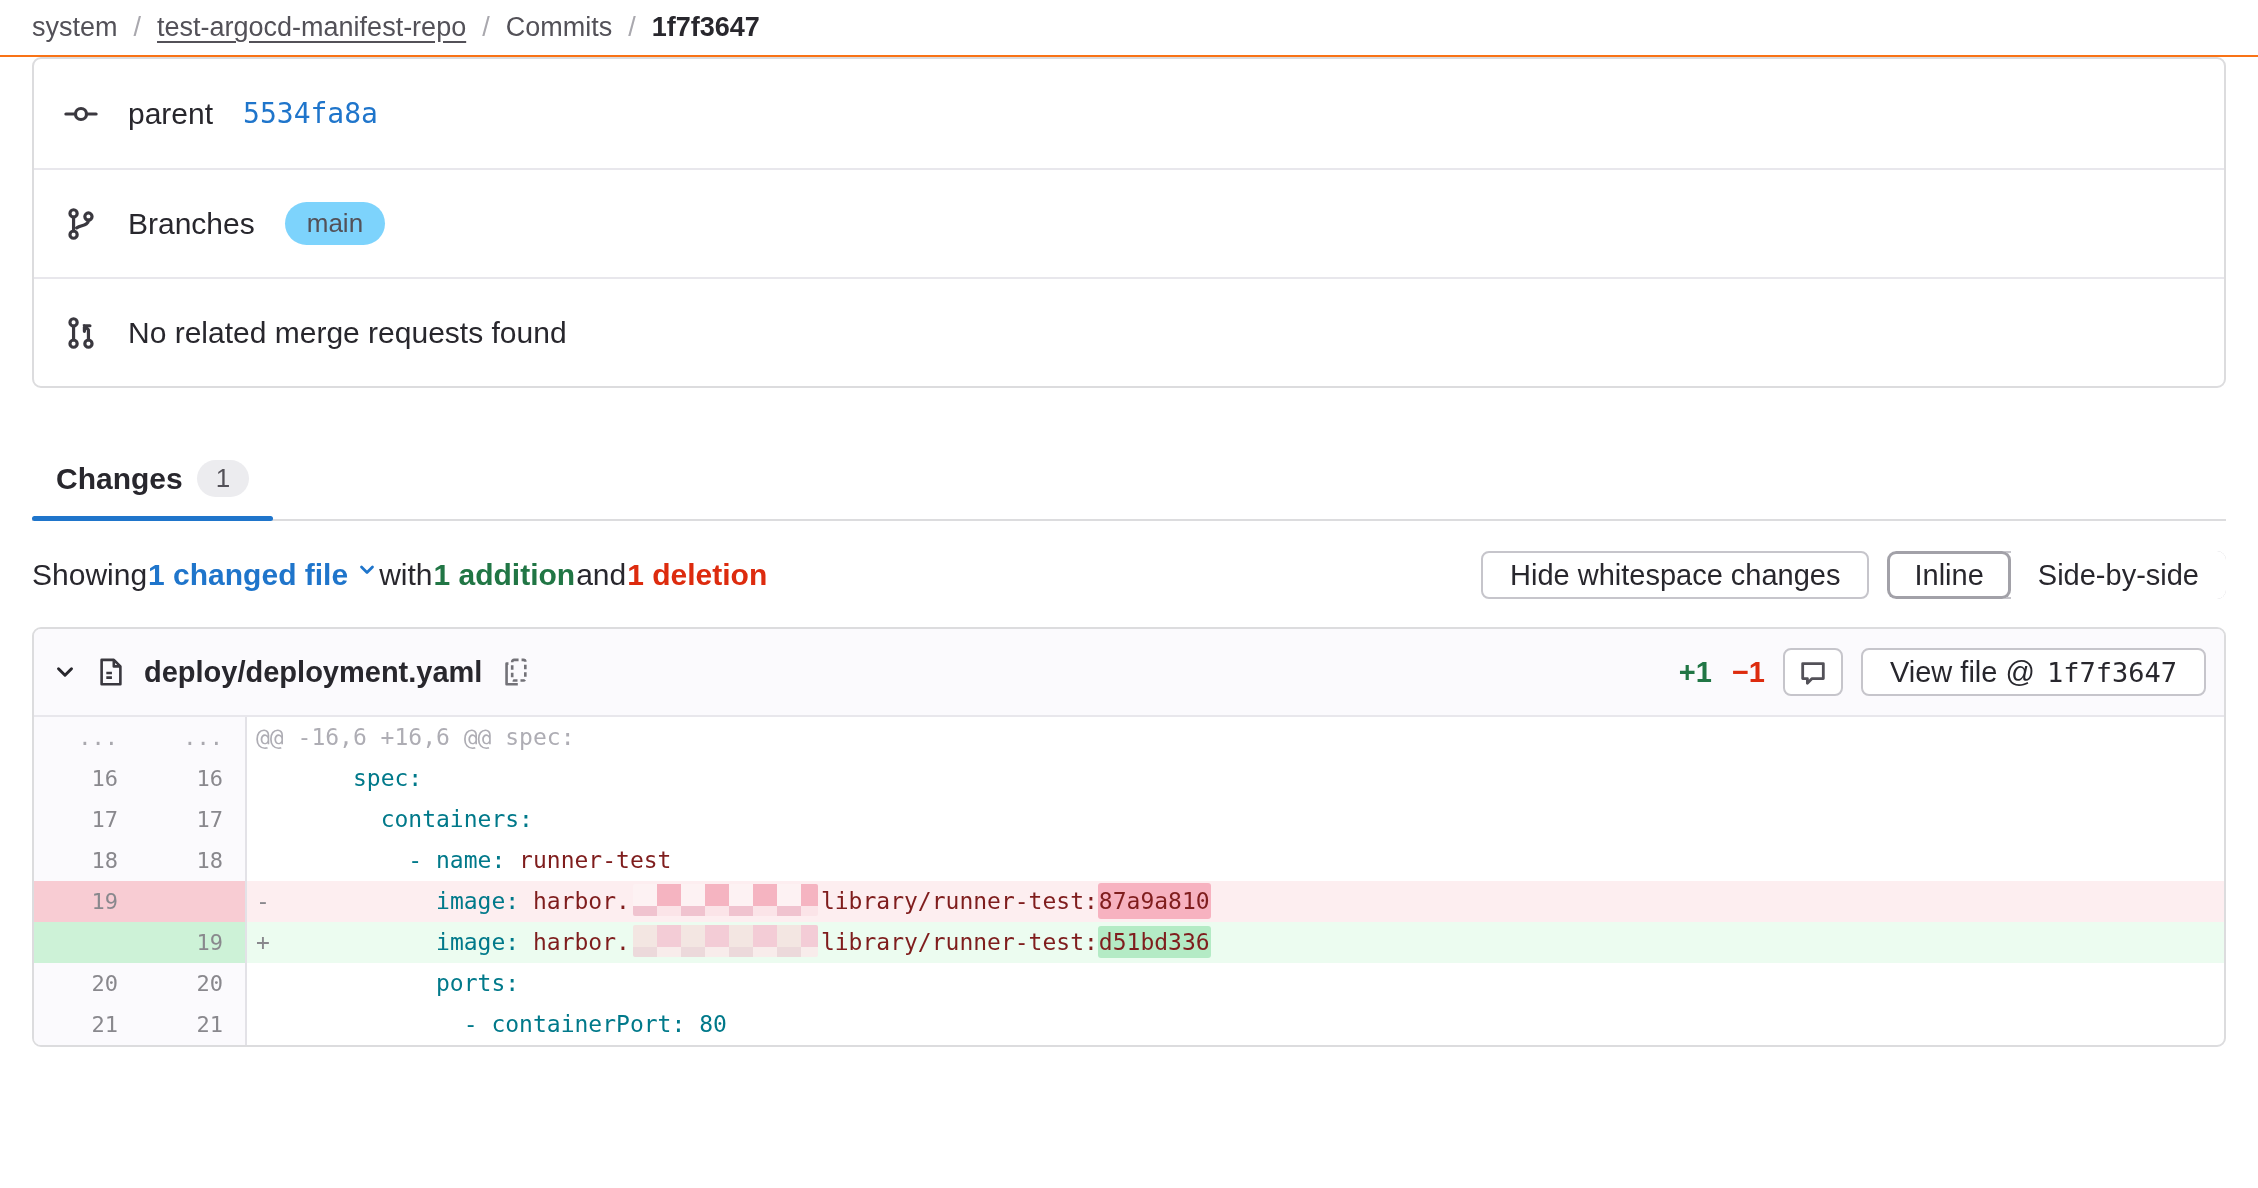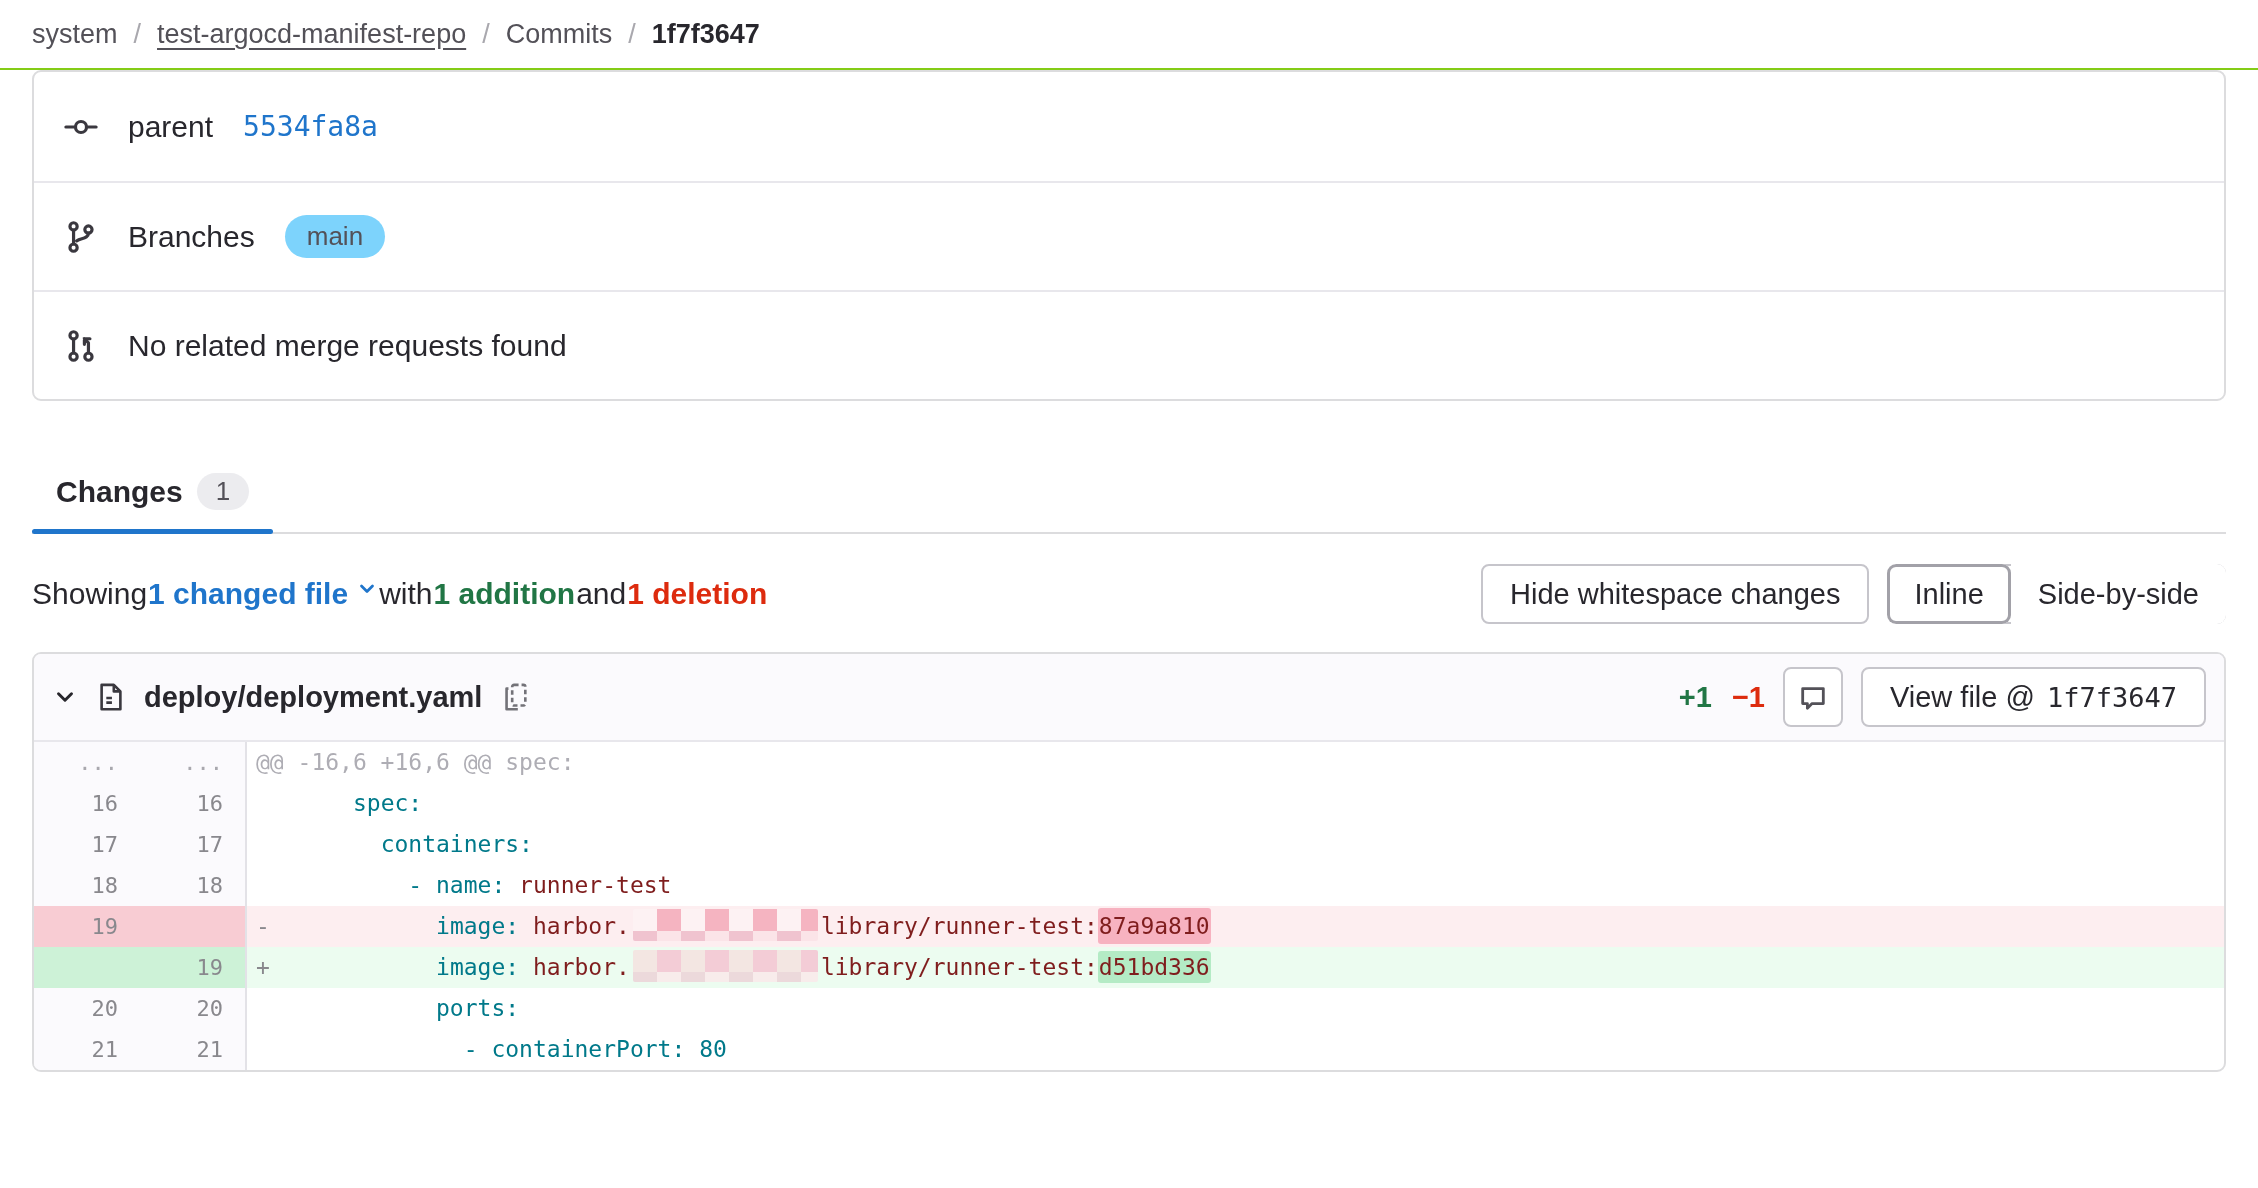--- a/index.html
+++ b/index.html
@@ -1,21 +1,21 @@
 <!DOCTYPE html>
 <html><head>
 <meta charset="utf-8">
 <style>
   * { box-sizing: border-box; margin: 0; padding: 0; }
   html,body { width: 2258px; height: 1188px; overflow: hidden; background: #fff;
     font-family: "Liberation Sans", sans-serif; color: #28272d; }
 
   
-  .breadcrumb-bar { height: 70px; display: flex; align-items: center;
-    padding: 0 32px; border-bottom: 2px solid #84cc16; }
+  .breadcrumb-bar { height: 57px; display: flex; align-items: center;
+    padding: 0 32px; border-bottom: 2px solid #f97316; }
   .breadcrumb { display: flex; align-items: center; gap: 16px; font-size: 27px; color: #535158; }
   .breadcrumb .sep { color: #a9a8ae; }
   .breadcrumb .crumb-link { text-decoration: underline; text-underline-offset: 5px; color: #535158; cursor: pointer; }
   .breadcrumb .crumb-current { font-weight: 700; color: #28272d; }
 
   .container { padding: 0 32px; }
 
   
   h1.commit-title { font-size: 52px; font-weight: 700; letter-spacing: -0.5px;
     color: #1f1e24; margin: 24px 0 36px; }
@@ -41,21 +41,21 @@
     border-radius: 999px; padding: 3px 19px; }
 
   
   .summary-row { margin-top: 30px; display: flex; align-items: center; justify-content: space-between; }
   .summary-text { font-size: 30px; display: flex; align-items: center; gap: 1px; color: #28272d; }
   .link-bold { color: #1f75cb; font-weight: 700; cursor: pointer; display: inline-flex; align-items: flex-start; gap: 8px; }
   .green-bold { color: #217645; font-weight: 700; }
   .red-bold { color: #dd2b0e; font-weight: 700; }
 
   .controls { display: flex; align-items: center; gap: 18px; }
-  .btn { height: 60px; background: #fff; border: 2px solid #c6c5cb; border-radius: 8px;
+  .btn { height: 48px; background: #fff; border: 2px solid #c6c5cb; border-radius: 8px;
     font-size: 29px; color: #28272d; padding: 0 27px; display: inline-flex;
     align-items: center; gap: 12px; cursor: pointer; font-family: inherit; }
   .seg { display: inline-flex; border-radius: 9px; box-shadow: inset 0 0 0 2px #c6c5cb; overflow: hidden; }
   .seg .btn { border: none; border-radius: 0; }
   .seg .btn.on { box-shadow: inset 0 0 0 3px #a2a1a8; border-radius: 9px; }
 
   
   .diff-box { margin-top: 28px; border: 2px solid #dcdcde; border-radius: 9px; overflow: hidden; }
   .diff-header { height: 88px; background: #fbfafd; border-bottom: 2px solid #e8e7ec;
     display: flex; align-items: center; padding: 0 18px; gap: 18px; }

